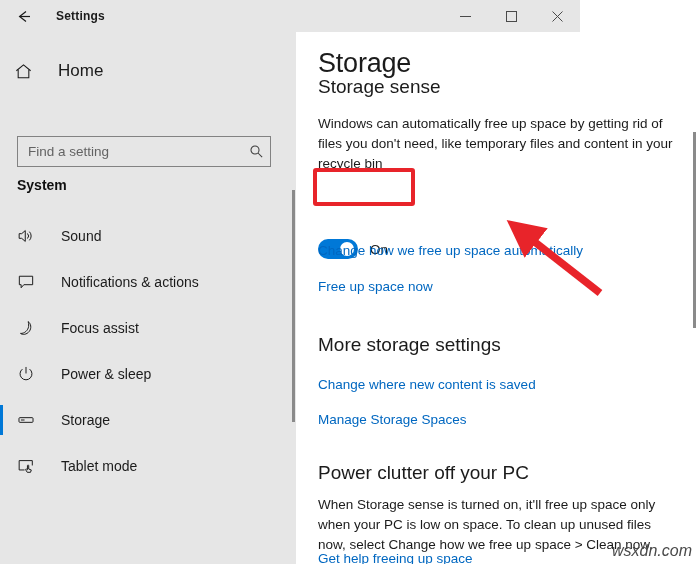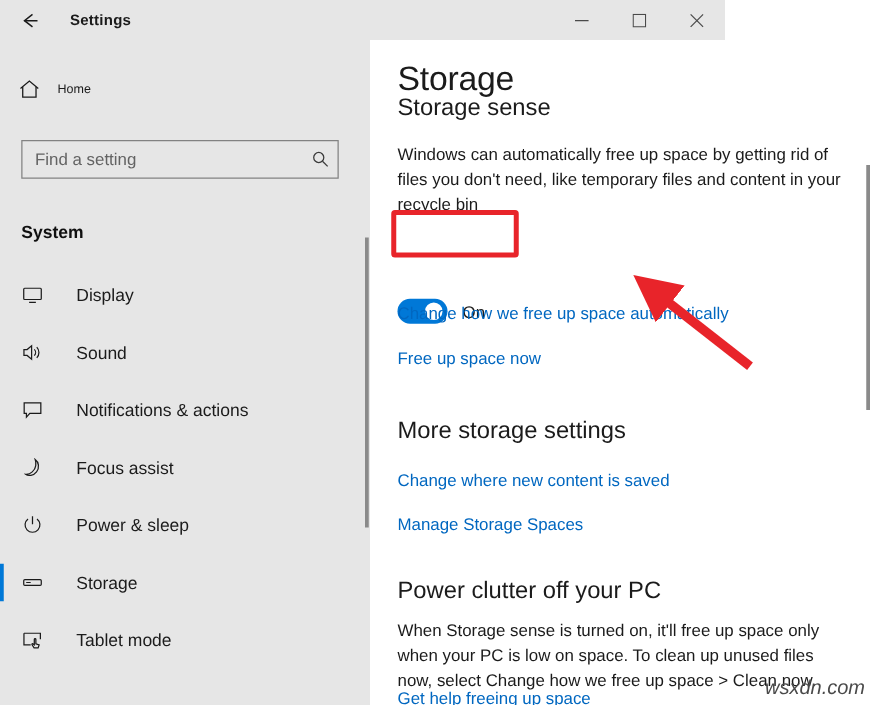--- a/index.html
+++ b/index.html
@@ -55,24 +55,24 @@
   .home-row {
     position: absolute; left: 0; top: 19px;
     width: 296px; height: 40px;
     display: flex; align-items: center;
   }
   .home-icon {
     width: 46px; display: flex; align-items: center; justify-content: center;
     color: #1b1b1b;
   }
   .home-label {
-    font-size: 10px; color: #1b1b1b; margin-left: 0;
+    font-size: 17px; color: #1b1b1b; margin-left: 12px;
   }
   .search-wrap {
-    position: absolute; left: 17px; top: 80px;
+    position: absolute; left: 17px; top: 104px;
     width: 254px; height: 31px;
     border: 1px solid #828282;
     background: #e6e6e6;
     display: flex; align-items: center;
     box-sizing: border-box;
   }
   .search-input {
     border: 0; outline: 0; background: transparent;
     font-family: "Liberation Sans", sans-serif;
     font-size: 13.5px; color: #606060;
@@ -291,30 +291,20 @@
           <circle cx="6.4" cy="6.4" r="4.3"></circle>
           <path d="M9.6 9.6 L14 14"></path>
         </svg>
       </div>
     </div>
 
     <div class="section-title">System</div>
 
     <div class="nav-list">
 
-      <div class="nav-item">
-
-        <span class="nav-ico">
-          <svg width="18" height="18" viewBox="0 0 20 20" fill="none" stroke="#1b1b1b" stroke-width="1.1">
-            <rect x="2.2" y="4" width="15.6" height="10" rx="0.8"></rect>
-            <path d="M7 16.6 H13"></path>
-          </svg>
-        </span>
-        <span class="nav-label">Display</span>
-      </div>
 
       <div class="nav-item">
 
         <span class="nav-ico">
           <svg width="18" height="18" viewBox="0 0 20 20" fill="none" stroke="#1b1b1b" stroke-width="1.1">
             <path d="M2.4 7.4 H5.2 L9.2 4 V16 L5.2 12.6 H2.4 Z"></path>
             <path d="M11.6 7.2 A4 4 0 0 1 11.6 12.8"></path>
             <path d="M13.8 5.2 A7 7 0 0 1 13.8 14.8"></path>
           </svg>
         </span>

